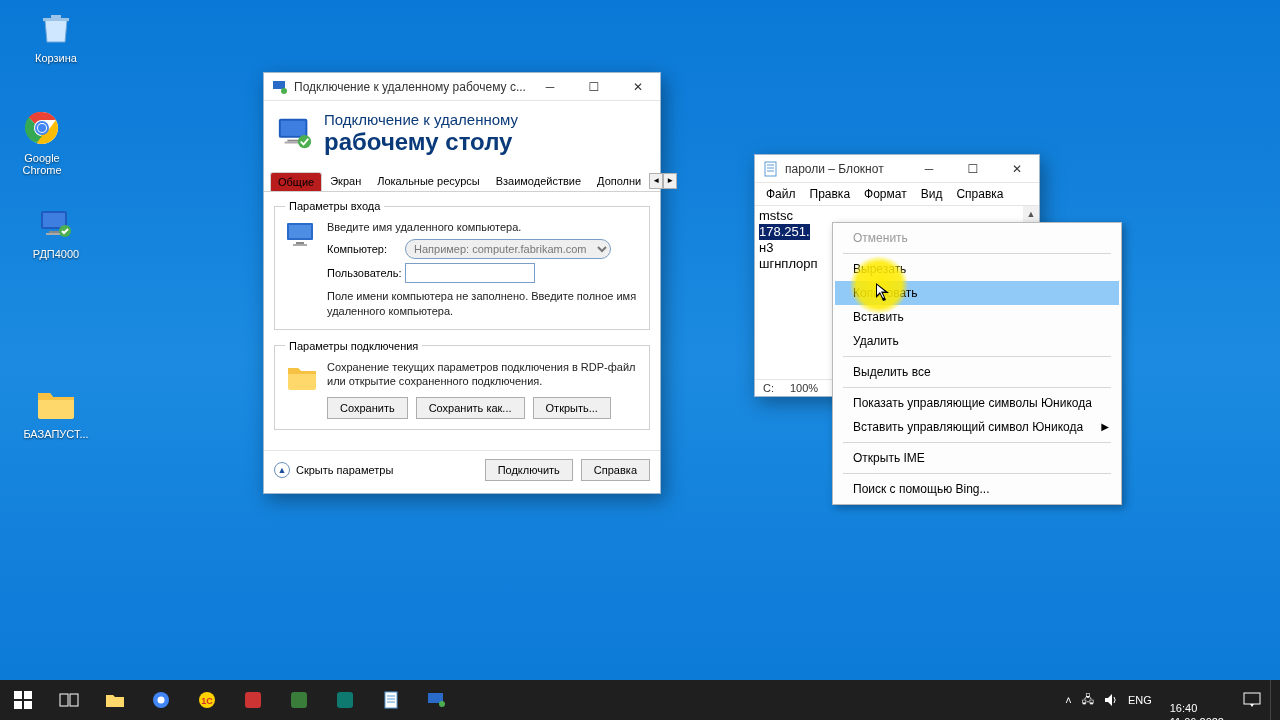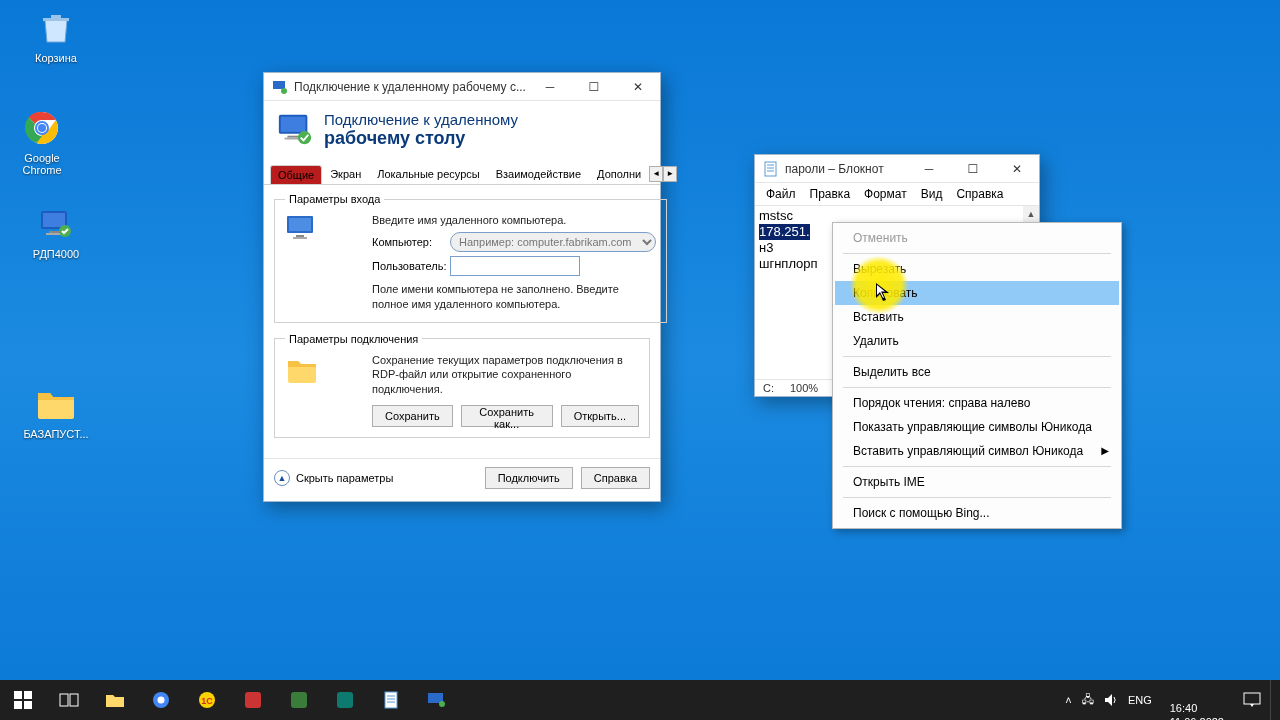--- a/index.html
+++ b/index.html
@@ -20,36 +20,36 @@
 .win .titlebar { height: 28px; display: flex; align-items: center; padding: 0 0 0 8px; background: #fff; border-bottom: 1px solid #e5e5e5; }
 .win .titlebar .ticon { width: 16px; height: 16px; margin-right: 6px; }
 .win .titlebar .ttext { flex: 1; font-size: 12px; color: #333; white-space: nowrap; overflow: hidden; text-overflow: ellipsis; }
 .win .winbtn { width: 44px; height: 28px; display: flex; align-items: center; justify-content: center; color: #333; }
 
 
 #rdp-win { left: 263px; top: 72px; width: 398px; }
 #rdp-win .banner { display: flex; align-items: center; padding: 10px 12px 14px; }
 #rdp-win .banner .bicon { width: 38px; height: 38px; margin-right: 10px; }
 #rdp-win .banner .bt1 { font-size: 15px; color: #0a3a7a; }
-#rdp-win .banner .bt2 { font-size: 18px; font-weight: 600; color: #0a3a7a; }
+#rdp-win .banner .bt2 { font-size: 24px; font-weight: 600; color: #0a3a7a; }
 #rdp-win .tabs { display: flex; align-items: center; border-bottom: 1px solid #d0d0d0; padding: 0 6px; font-size: 11px; height: 22px; position: relative; }
 #rdp-win .tab { padding: 3px 7px; border: 1px solid transparent; border-bottom: none; cursor: pointer; white-space: nowrap; }
 #rdp-win .tab.active { border-color: #d0d0d0; background: #b91c1c; border-radius: 3px 3px 0 0; position: relative; top: 1px; }
 #rdp-win .tabscroll { display: flex; margin-left: auto; }
 #rdp-win .tabscroll .sbtn { width: 14px; height: 16px; border: 1px solid #b0b0b0; background: #f0f0f0; display: flex; align-items: center; justify-content: center; font-size: 8px; cursor: pointer; }
 #rdp-win .body { padding: 8px 10px 10px; }
 #rdp-win fieldset { border: 1px solid #d0d0d0; padding: 8px 10px 10px; margin-bottom: 10px; }
 #rdp-win legend { padding: 0 4px; font-size: 11px; }
 #rdp-win .row { display: flex; align-items: center; margin: 4px 0; }
 #rdp-win .row .lbl { width: 78px; font-size: 11px; }
 #rdp-win .row input, #rdp-win .row select { border: 1px solid #7a9ec7; height: 20px; font-size: 11px; padding: 0 4px; }
 #rdp-win .row select { width: 206px; color: #777; border-radius: 10px; }
 #rdp-win .row input { width: 130px; }
 #rdp-win .hint { font-size: 11px; color: #222; margin-top: 6px; line-height: 1.35; }
-#rdp-win .fsrow { display: flex; gap: 45px; }
+#rdp-win .fsrow { display: flex; }
 #rdp-win .fsicon { width: 34px; height: 34px; margin-right: 8px; flex: none; }
 #rdp-win .btnrow { display: flex; gap: 8px; margin-top: 8px; }
 #rdp-win button.std { height: 22px; padding: 0 12px; border: 1px solid #adadad; background: #f0f0f0; font-size: 11px; cursor: pointer; }
 #rdp-win .footer { display: flex; align-items: center; padding: 8px 10px 12px; border-top: 1px solid #e5e5e5; }
 #rdp-win .footer .hideparams { display: flex; align-items: center; gap: 6px; font-size: 11px; cursor: pointer; }
 #rdp-win .footer .hideparams .circ { width: 16px; height: 16px; border: 1px solid #6a8fbf; border-radius: 50%; display: flex; align-items: center; justify-content: center; font-size: 9px; color: #1a4f9c; }
 #rdp-win .footer .spacer { flex: 1; }
 
 
 #np-win { left: 754px; top: 154px; width: 286px; }
@@ -270,21 +270,20 @@
 <div id="ctx">
   <div class="ci disabled">Отменить</div>
   <div class="sep"></div>
   <div class="ci">Вырезать</div>
   <div class="ci hover">Копировать</div>
   <div class="ci">Вставить</div>
   <div class="ci">Удалить</div>
   <div class="sep"></div>
   <div class="ci">Выделить все</div>
   <div class="sep"></div>
-  <div class="ci">Порядок чтения: справа налево</div>
   <div class="ci">Показать управляющие символы Юникода</div>
   <div class="ci">
     <span>Вставить управляющий символ Юникода</span>
     <span class="submenu-arrow">▶</span>
   </div>
   <div class="sep"></div>
   <div class="ci">Открыть IME</div>
   <div class="sep"></div>
   <div class="ci">Поиск с помощью Bing...</div>
 </div>

